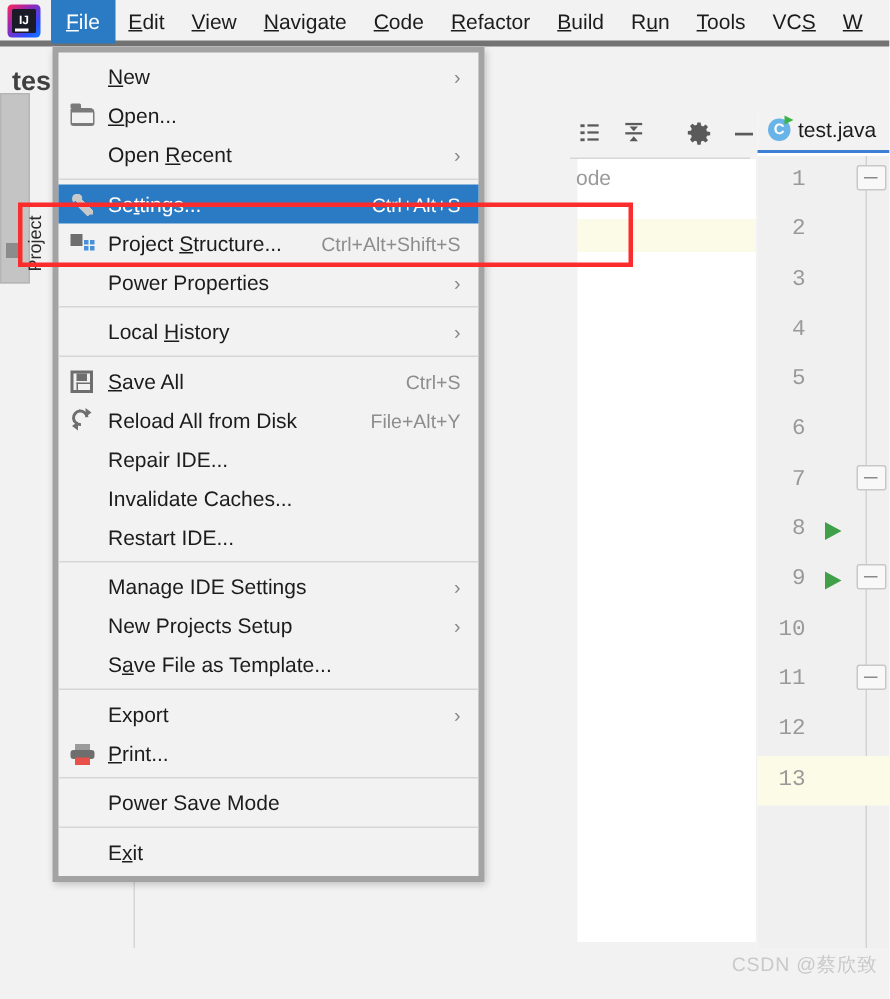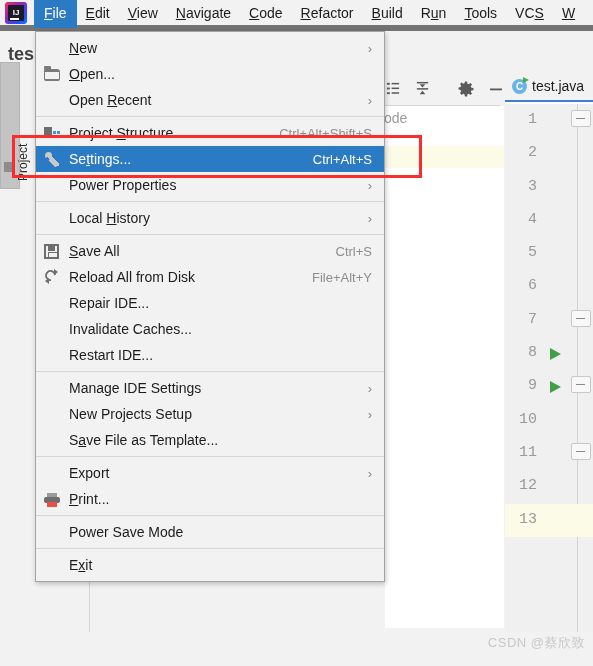--- a/index.html
+++ b/index.html
@@ -9,21 +9,21 @@
     background: #ffffff;
     font-family: "Liberation Sans", sans-serif;
     overflow: hidden;
   }
   #root { position: relative; width: 593px; height: 666px; background:#f2f2f2; }
 
   
   .menubar {
     position:absolute; left:0; top:0; width:593px; height:31px;
     background:#f2f2f2; display:flex; align-items:center;
-    border-bottom:6px solid #737373;
+    border-bottom:4px solid #737373;
   }
   .ij-logo {
     width:22px; height:22px; margin-left:5px; margin-right:7px;
     border-radius:3px; position:relative; overflow:hidden;
     background: linear-gradient(135deg,#fe2857 0%, #9c27b0 35%, #2b4bff 75%, #0d7bff 100%);
     flex:0 0 auto;
   }
   .ij-logo .inner {
     position:absolute; left:3px; top:3px; right:3px; bottom:3px;
     background:#1b1b27; border-radius:1px;
@@ -125,22 +125,22 @@
   .foldbox {
     position:absolute; left:66px; top:6px; width:20px; height:17px;
     background:#f8f8f8; border:1px solid #c8c8c8; border-radius:2px;
   }
   .foldbox::after {
     content:''; position:absolute; left:4px; top:7px; width:9px; height:1px; background:#8a8a8a;
   }
 
   
   .dropdown {
-    position:absolute; left:35px; top:31px; width:350px;
-    background:#f2f2f2; border:1px solid #a3a3a3;
+    position:absolute; left:35px; top:31px; width:288px;
+    background:#f2f2f2; border:4px solid #a3a3a3;
     box-shadow:1px 2px 5px rgba(0,0,0,.22);
     padding:3px 0;
   }
   .mi {
     position:relative; display:flex; align-items:center;
     height:26px; padding-left:33px; padding-right:12px;
     font-size:14px; color:#1c1c1c; white-space:nowrap; cursor:default;
   }
   .mi.sel { background:#2a7ac4; color:#ffffff; }
   .mi .label { flex:1 1 auto; }
@@ -346,43 +346,43 @@
         <div class="mico">
           <div class="ic-folder"></div>
         </div>
         <span class="label"><u>O</u>pen...</span>
       </div>
       <div class="mi">
         <span class="label">Open <u>R</u>ecent</span>
         <span class="arrow">›</span>
       </div>
       <div class="sep"></div>
+      <div class="mi sel">
+        <div class="mico">
+          <div class="ic-wrench">
+            <div class="w1"></div>
+            <div class="w2"></div>
+          </div>
+        </div>
+        <span class="label">Se<u>t</u>tings...</span>
+        <span class="accel">Ctrl+Alt+S</span>
+      </div>
       <div class="mi">
         <div class="mico">
           <div class="ic-struct">
             <div class="b1"></div>
             <div class="b2"></div>
             <div class="b3"></div>
             <div class="b4"></div>
             <div class="b5"></div>
           </div>
         </div>
         <span class="label">Project <u>S</u>tructure...</span>
         <span class="accel">Ctrl+Alt+Shift+S</span>
       </div>
-      <div class="mi sel">
-        <div class="mico">
-          <div class="ic-wrench">
-            <div class="w1"></div>
-            <div class="w2"></div>
-          </div>
-        </div>
-        <span class="label">Se<u>t</u>tings...</span>
-        <span class="accel">Ctrl+Alt+S</span>
-      </div>
       <div class="mi">
         <span class="label">Power Properties</span>
         <span class="arrow">›</span>
       </div>
       <div class="sep"></div>
       <div class="mi">
         <span class="label">Local <u>H</u>istory</span>
         <span class="arrow">›</span>
       </div>
       <div class="sep"></div>

